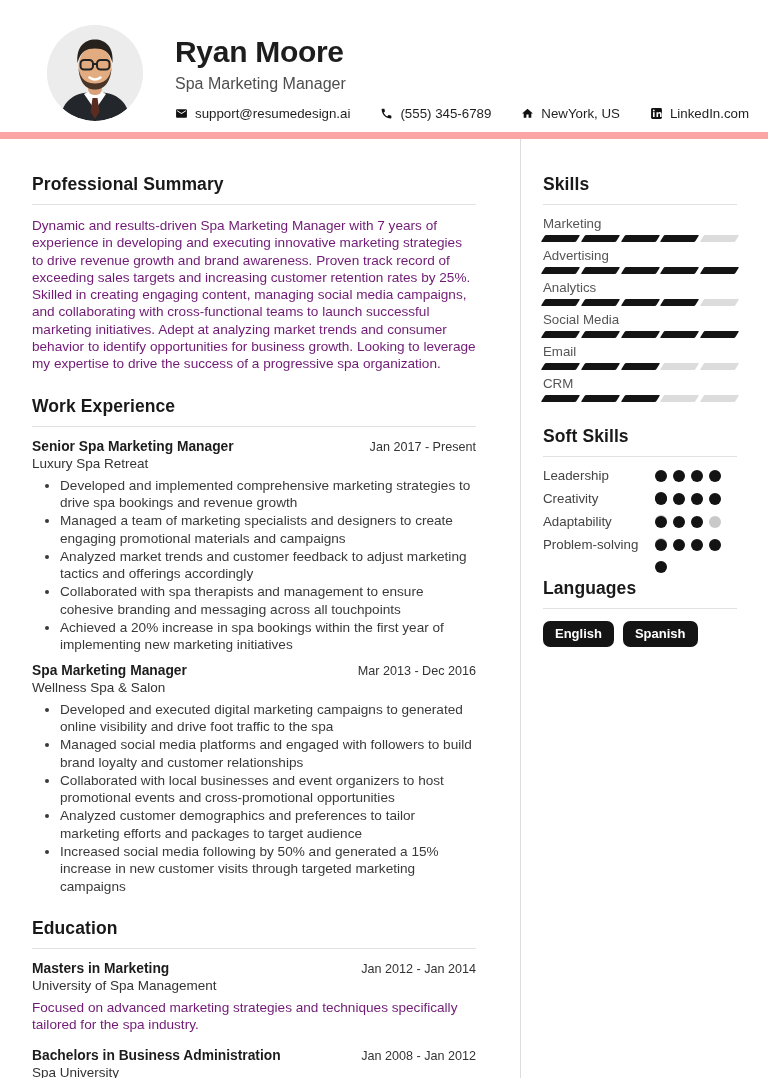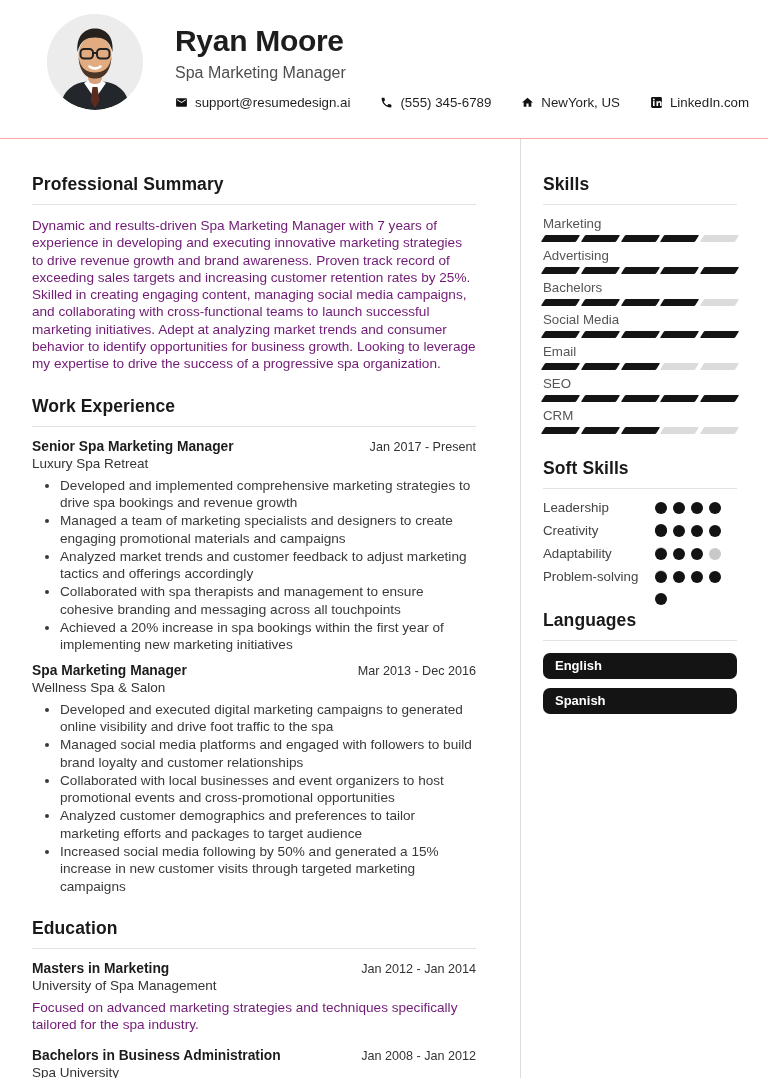--- a/index.html
+++ b/index.html
@@ -1,21 +1,21 @@
 <!DOCTYPE html>
 <html><head>
 <meta charset="utf-8">
 <style>
   * { margin:0; padding:0; box-sizing:border-box; }
   html,body { background:#fff; }
   body { font-family:"Liberation Sans", sans-serif; color:#3a3a3a; }
   .page { width:768px; height:1078px; overflow:hidden; background:#fff; position:relative; }
 
   
-  .header { height:139px; border-bottom:1px solid #fca5a5; display:flex; align-items:flex-start; }
+  .header { height:139px; border-bottom:7px solid #fca5a5; display:flex; align-items:center; }
   .avatar { width:96px; height:96px; border-radius:50%; overflow:hidden; margin:14px 0 0 47px; flex:0 0 auto; background:#ececec; }
   .avatar svg { display:block; width:100%; height:100%; }
   .header-main { margin:24px 0 0 32px; }
   .name { font-size:30px; font-weight:bold; color:#1d1d1d; letter-spacing:-0.3px; line-height:1.1; }
   .job-headline { font-size:16px; color:#4e4e4e; margin-top:7px; }
   .contact-row { display:flex; align-items:center; gap:30px; margin-top:13px; }
   .contact-item { display:flex; align-items:center; gap:7px; font-size:13.3px; color:#1f1f1f; }
   .contact-item svg { width:13px; height:13px; flex:0 0 auto; }
 
   
@@ -49,21 +49,21 @@
 
   
   .soft-row { display:flex; align-items:flex-start; margin-bottom:9px; height:14px;margin-top:6px; }
   .soft-label { width:112px; font-size:13.3px; color:#444; line-height:14px; flex:0 0 auto; }
   .dots { width:74px; height:12px; line-height:12px; font-size:0; margin-top:1px; }
   .dot { display:inline-block; width:12px; height:12px; border-radius:50%; margin:0 6px 4px 0; }
   .dot.on { background:#131313; }
   .dot.off { background:#c9c9c9; }
 
   
-  .pills { display:flex; gap:9px; margin-top:2px;flex-direction:column; }
+  .pills { display:flex; gap:9px; margin-top:2px; }
   .pill { background:#141414; color:#fff; font-size:13px; font-weight:bold; padding:5px 12px 6px; border-radius:7px; }
 </style>
 </head>
 <body>
 
 <div class="page">
 
   <div class="header">
     <div class="avatar">
       <svg viewBox="0 0 96 96">
@@ -212,21 +212,21 @@
           <div class="skill-label">Advertising</div>
           <div class="bar">
               <span class="seg on"></span>
               <span class="seg on"></span>
               <span class="seg on"></span>
               <span class="seg on"></span>
               <span class="seg on"></span>
             </div>
         </div>
         <div class="skill-row">
-          <div class="skill-label">Bachelors</div>
+          <div class="skill-label">Analytics</div>
           <div class="bar">
               <span class="seg on"></span>
               <span class="seg on"></span>
               <span class="seg on"></span>
               <span class="seg on"></span>
               <span class="seg off"></span>
             </div>
         </div>
         <div class="skill-row">
           <div class="skill-label">Social Media</div>
@@ -239,30 +239,20 @@
             </div>
         </div>
         <div class="skill-row">
           <div class="skill-label">Email</div>
           <div class="bar">
               <span class="seg on"></span>
               <span class="seg on"></span>
               <span class="seg on"></span>
               <span class="seg off"></span>
               <span class="seg off"></span>
-            </div>
-        </div>
-        <div class="skill-row">
-          <div class="skill-label">SEO</div>
-          <div class="bar">
-              <span class="seg on"></span>
-              <span class="seg on"></span>
-              <span class="seg on"></span>
-              <span class="seg on"></span>
-              <span class="seg on"></span>
             </div>
         </div>
         <div class="skill-row">
           <div class="skill-label">CRM</div>
           <div class="bar">
               <span class="seg on"></span>
               <span class="seg on"></span>
               <span class="seg on"></span>
               <span class="seg off"></span>
               <span class="seg off"></span>

